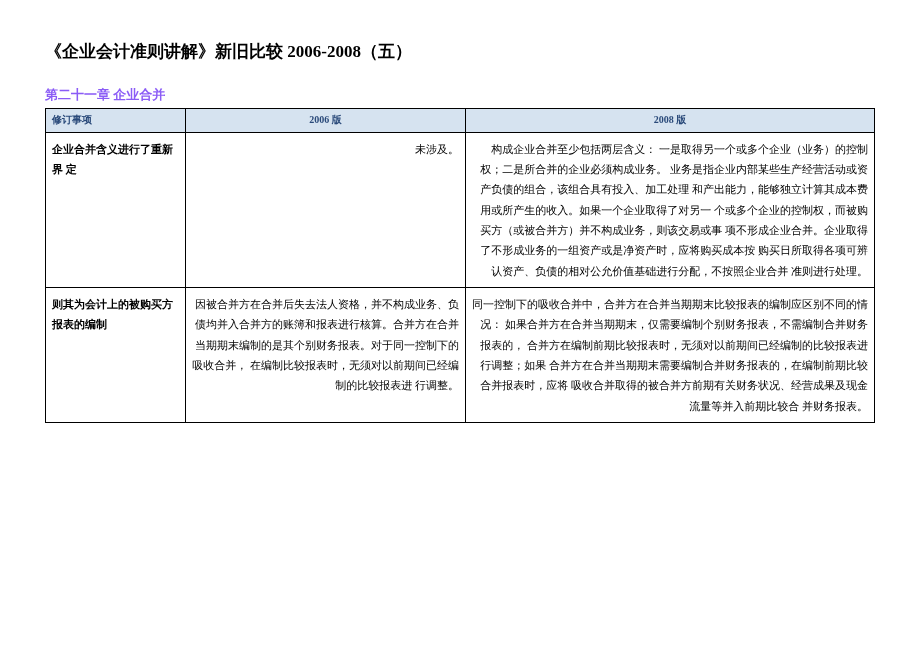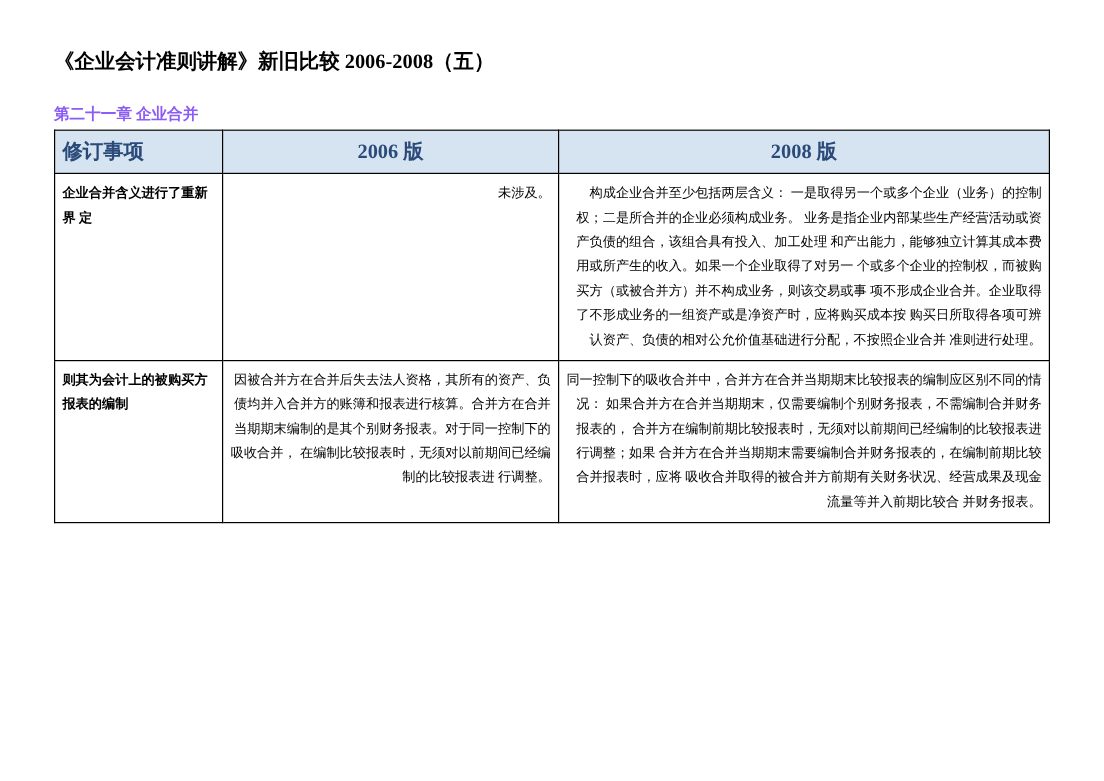--- a/index.html
+++ b/index.html
@@ -38,21 +38,21 @@
       vertical-align: top;
       line-height: 1.85;
       font-size: 11px;
     }
     th {
       background: #d6e3f0;
       text-align: center;
       font-weight: bold;
       color: #2a4a7a;
       padding: 2px 6px;
-      font-size: 17px;
+      font-size: 10px;
     }
     .col1 {
       width: 140px;
       font-weight: bold;
       text-align: left;
     }
     .col2 {
       width: 280px;
     }
     .col3 {
@@ -82,17 +82,17 @@
   </thead>
   <tbody>
     <tr>
       <td class="col1">企业合并含义进行了重新界 定</td>
       <td class="col2">未涉及。</td>
       <td class="col3">构成企业合并至少包括两层含义：
 一是取得另一个或多个企业（业务）的控制权；二是所合并的企业必须构成业务。 业务是指企业内部某些生产经营活动或资产负债的组合，该组合具有投入、加工处理 和产出能力，能够独立计算其成本费用或所产生的收入。如果一个企业取得了对另一 个或多个企业的控制权，而被购买方（或被合并方）并不构成业务，则该交易或事 项不形成企业合并。企业取得了不形成业务的一组资产或是净资产时，应将购买成本按 购买日所取得各项可辨认资产、负债的相对公允价值基础进行分配，不按照企业合并 准则进行处理。</td>
     </tr>
     <tr>
       <td class="col1">则其为会计上的被购买方 报表的编制</td>
-      <td class="col2">因被合并方在合并后失去法人资格，其所有的资产、负债均并入合并方的账簿和报表进行核算。合并方在合并当期期末编制的是其个别财务报表。对于同一控制下的吸收合并， 在编制比较报表时，无须对以前期间已经编制的比较报表进 行调整。</td>
+      <td class="col2">因被合并方在合并后失去法人资格，并不构成业务、负债均并入合并方的账簿和报表进行核算。合并方在合并当期期末编制的是其个别财务报表。对于同一控制下的吸收合并， 在编制比较报表时，无须对以前期间已经编制的比较报表进 行调整。</td>
       <td class="col3">同一控制下的吸收合并中，合并方在合并当期期末比较报表的编制应区别不同的情况： 如果合并方在合并当期期末，仅需要编制个别财务报表，不需编制合并财务报表的， 合并方在编制前期比较报表时，无须对以前期间已经编制的比较报表进行调整；如果 合并方在合并当期期末需要编制合并财务报表的，在编制前期比较合并报表时，应将 吸收合并取得的被合并方前期有关财务状况、经营成果及现金流量等并入前期比较合 并财务报表。</td>
     </tr>
   </tbody>
 </table>
 
 </body></html>

